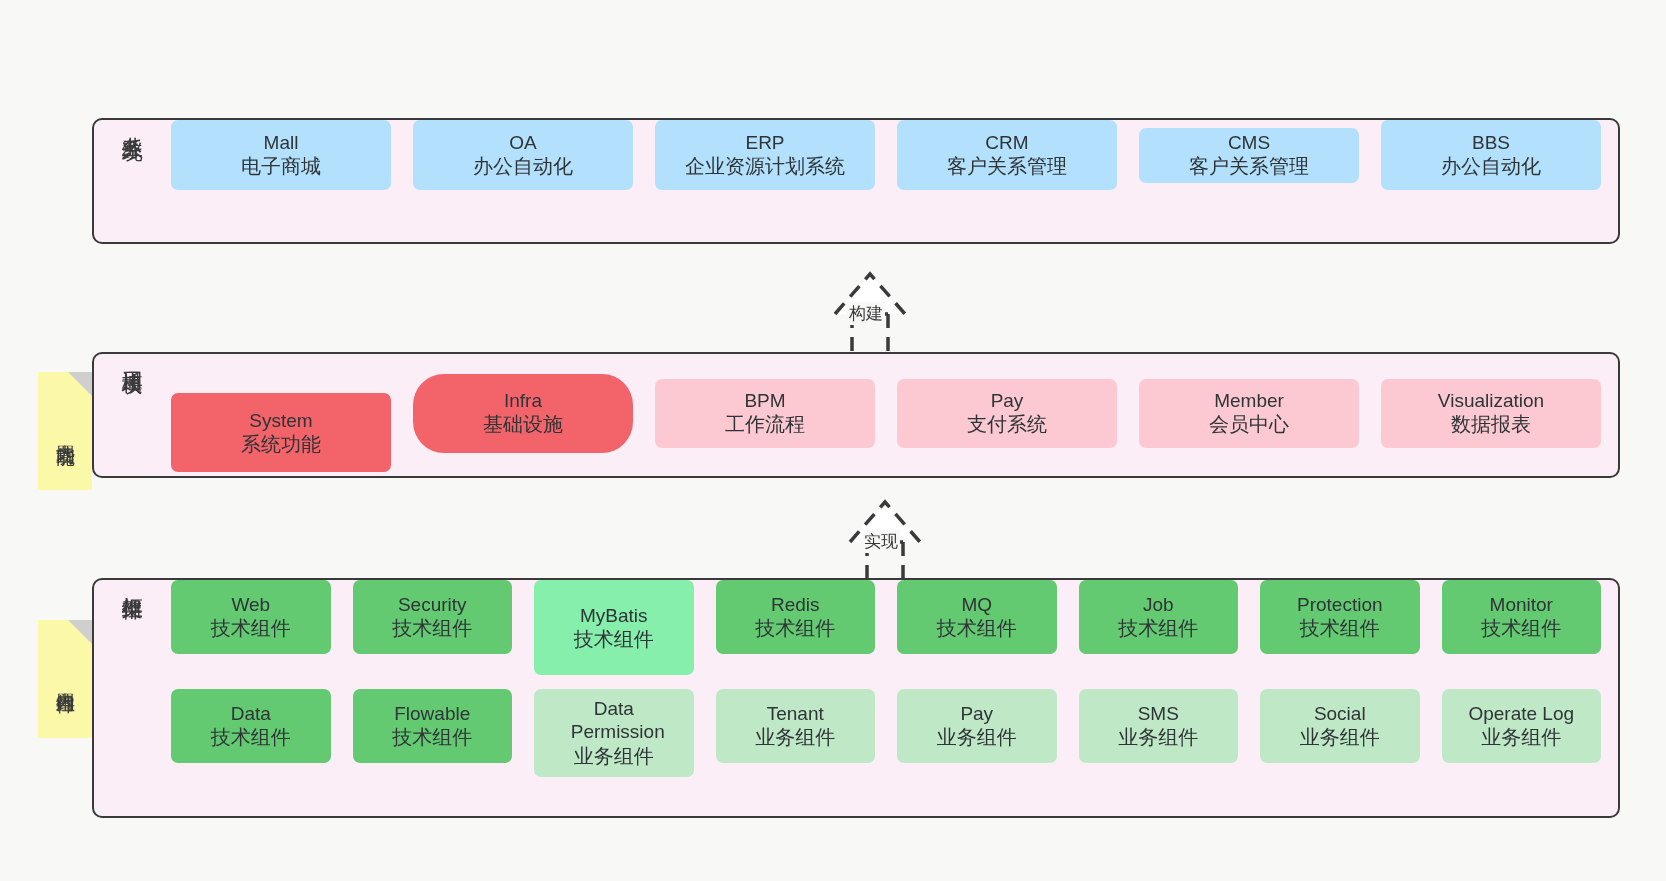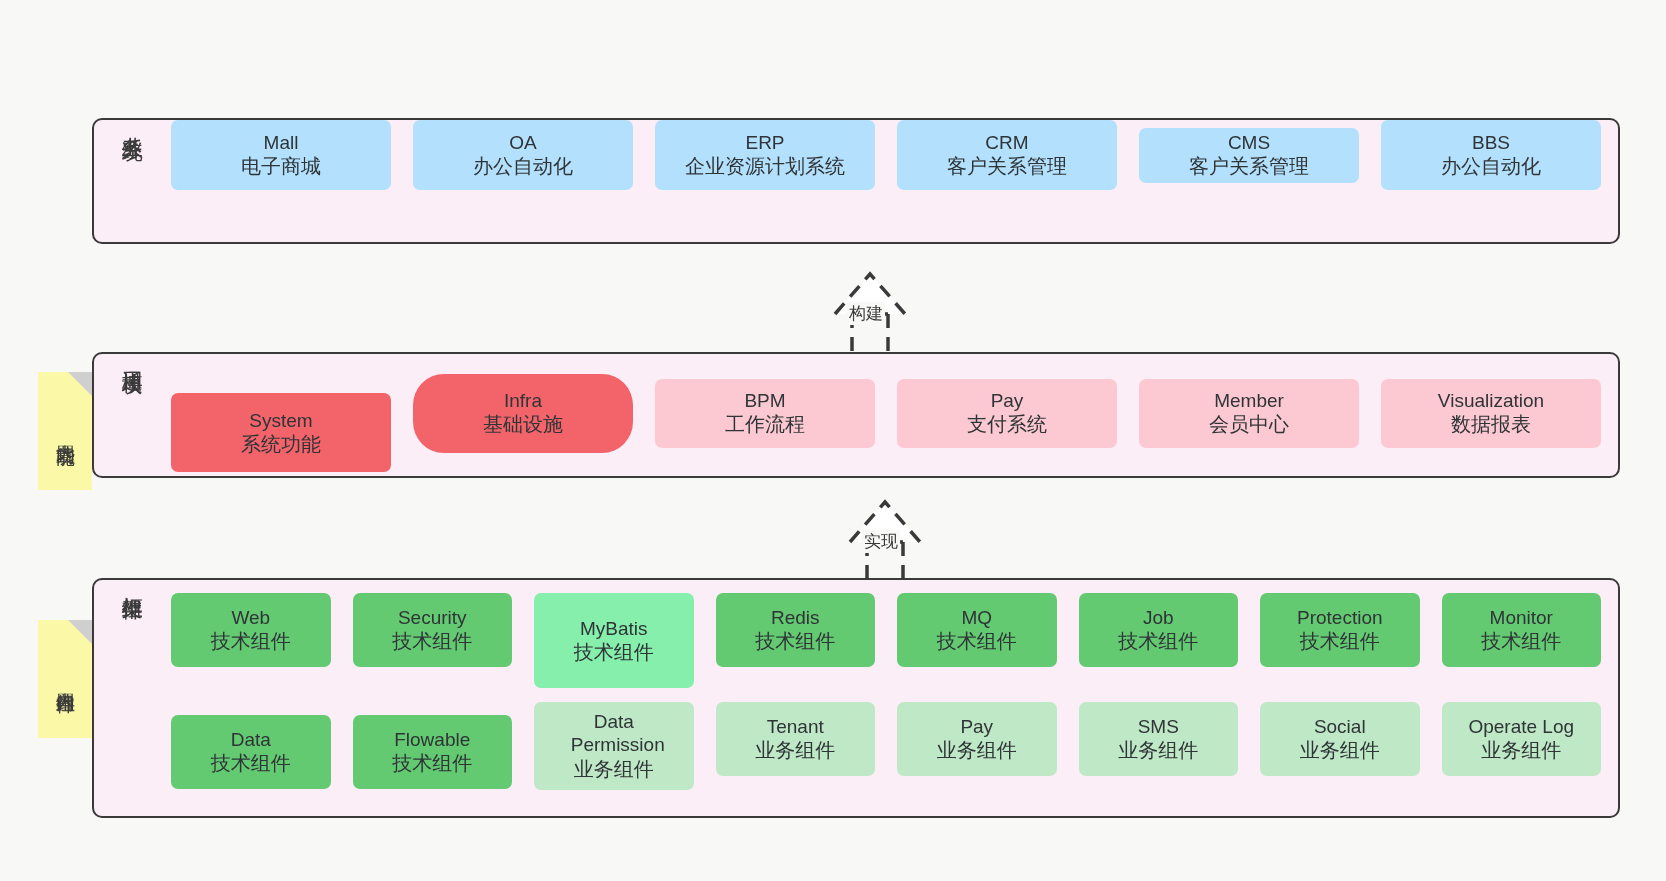--- a/index.html
+++ b/index.html
@@ -79,21 +79,21 @@
     user-select: none;
     flex: 1 1 0;
     margin: 0 11px;
   }
   .cell .t1 { font-size: 19px; }
   .cell .t2 { font-size: 20px; }
 
   .blue   { background: #b3e0fc; }
   .red    { background: #f2646a; }
   .pink   { background: #fcc9d2; }
-  .green  { background: #63ca72; margin-top: 13px; }
+  .green  { background: #63ca72; }
   .lgreen { background: #bfe8c7; }
 
   
   .note {
     position: absolute;
     box-sizing: border-box;
     background: #fbf8a8;
     display: flex;
     align-items: center;
     justify-content: center;

